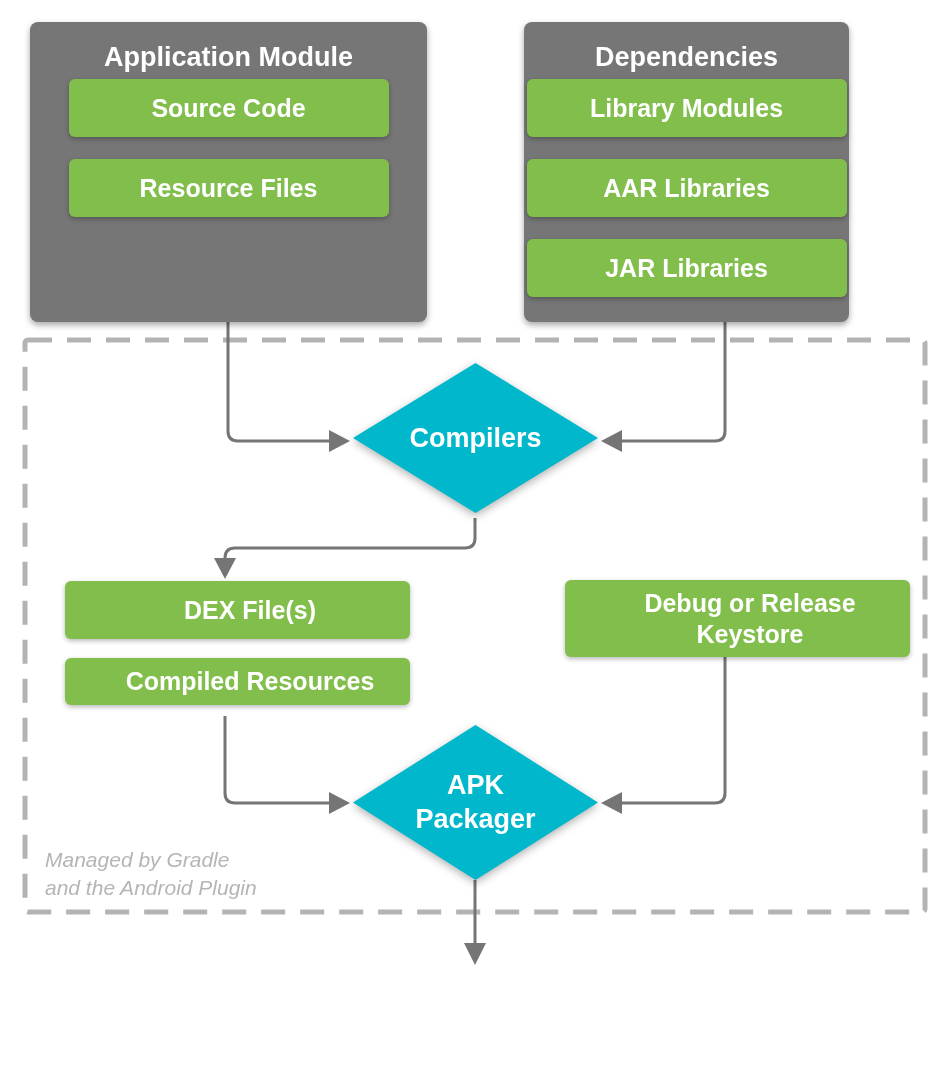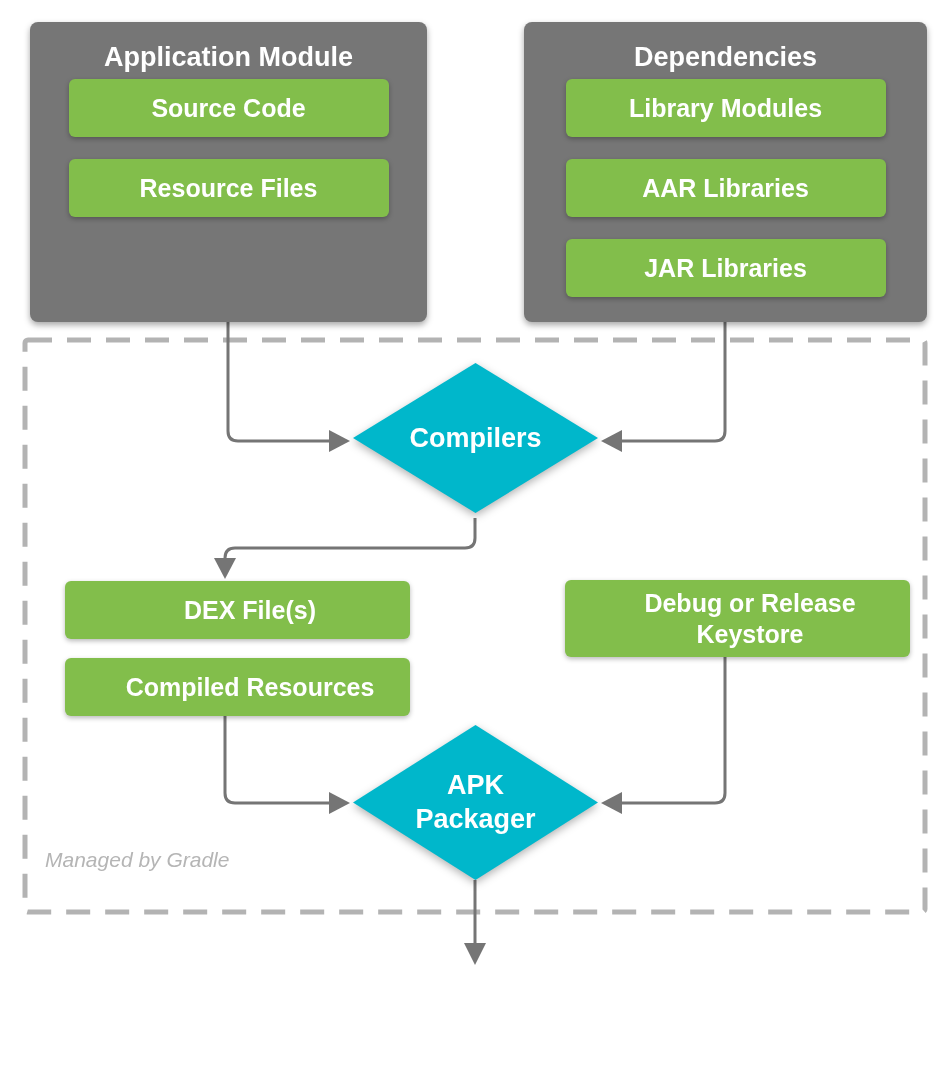--- a/index.html
+++ b/index.html
@@ -72,49 +72,50 @@
     <path class="arrow" d="M475,880 L475,944"></path>
     <polygon class="ahead" points="475,965 464,943 486,943"></polygon>
   </svg>
 
   <div class="panel" style="left:30px;top:22px;width:397px;height:300px">
     <div class="panel-title">Application Module</div>
     <div class="gbox">Source Code</div>
     <div class="gbox">Resource Files</div>
   </div>
 
-  <div class="panel" style="left:524px;top:22px;width:403px;height:300px">
+  <div class="panel" style="left:524px;top:22px;width:325px;height:300px">
     <div class="panel-title">Dependencies</div>
     <div class="gbox">Library Modules</div>
     <div class="gbox">AAR Libraries</div>
     <div class="gbox">JAR Libraries</div>
   </div>
 
   <div class="diamond-wrap" style="left:353px;top:363px">
     <div class="diamond" style="width:245px;height:150px">
       <span>Compilers</span>
     </div>
   </div>
 
   <div class="gbox abs" style="left:65px;top:581px;width:320px;height:58px">
     <span>DEX File(s)</span>
   </div>
 
-  <div class="gbox abs" style="left:65px;top:658px;width:320px;height:58px">
+  <div class="gbox abs" style="left:65px;top:658px;width:320px;height:47px">
     <span>Compiled Resources</span>
   </div>
 
   <div class="gbox abs" style="left:565px;top:580px;width:320px;height:77px">
     <span class="wrap">Debug or Release Keystore</span>
   </div>
 
   <div class="diamond-wrap" style="left:353px;top:725px">
     <div class="diamond" style="width:245px;height:155px">
       <span class="wrap">APK Packager</span>
     </div>
   </div>
 
   <div class="caption">
     <span>Managed by Gradle</span>
+    <span>and the Android Plugin</span>
   </div>
 
 
 </div>
 
 </body></html>

